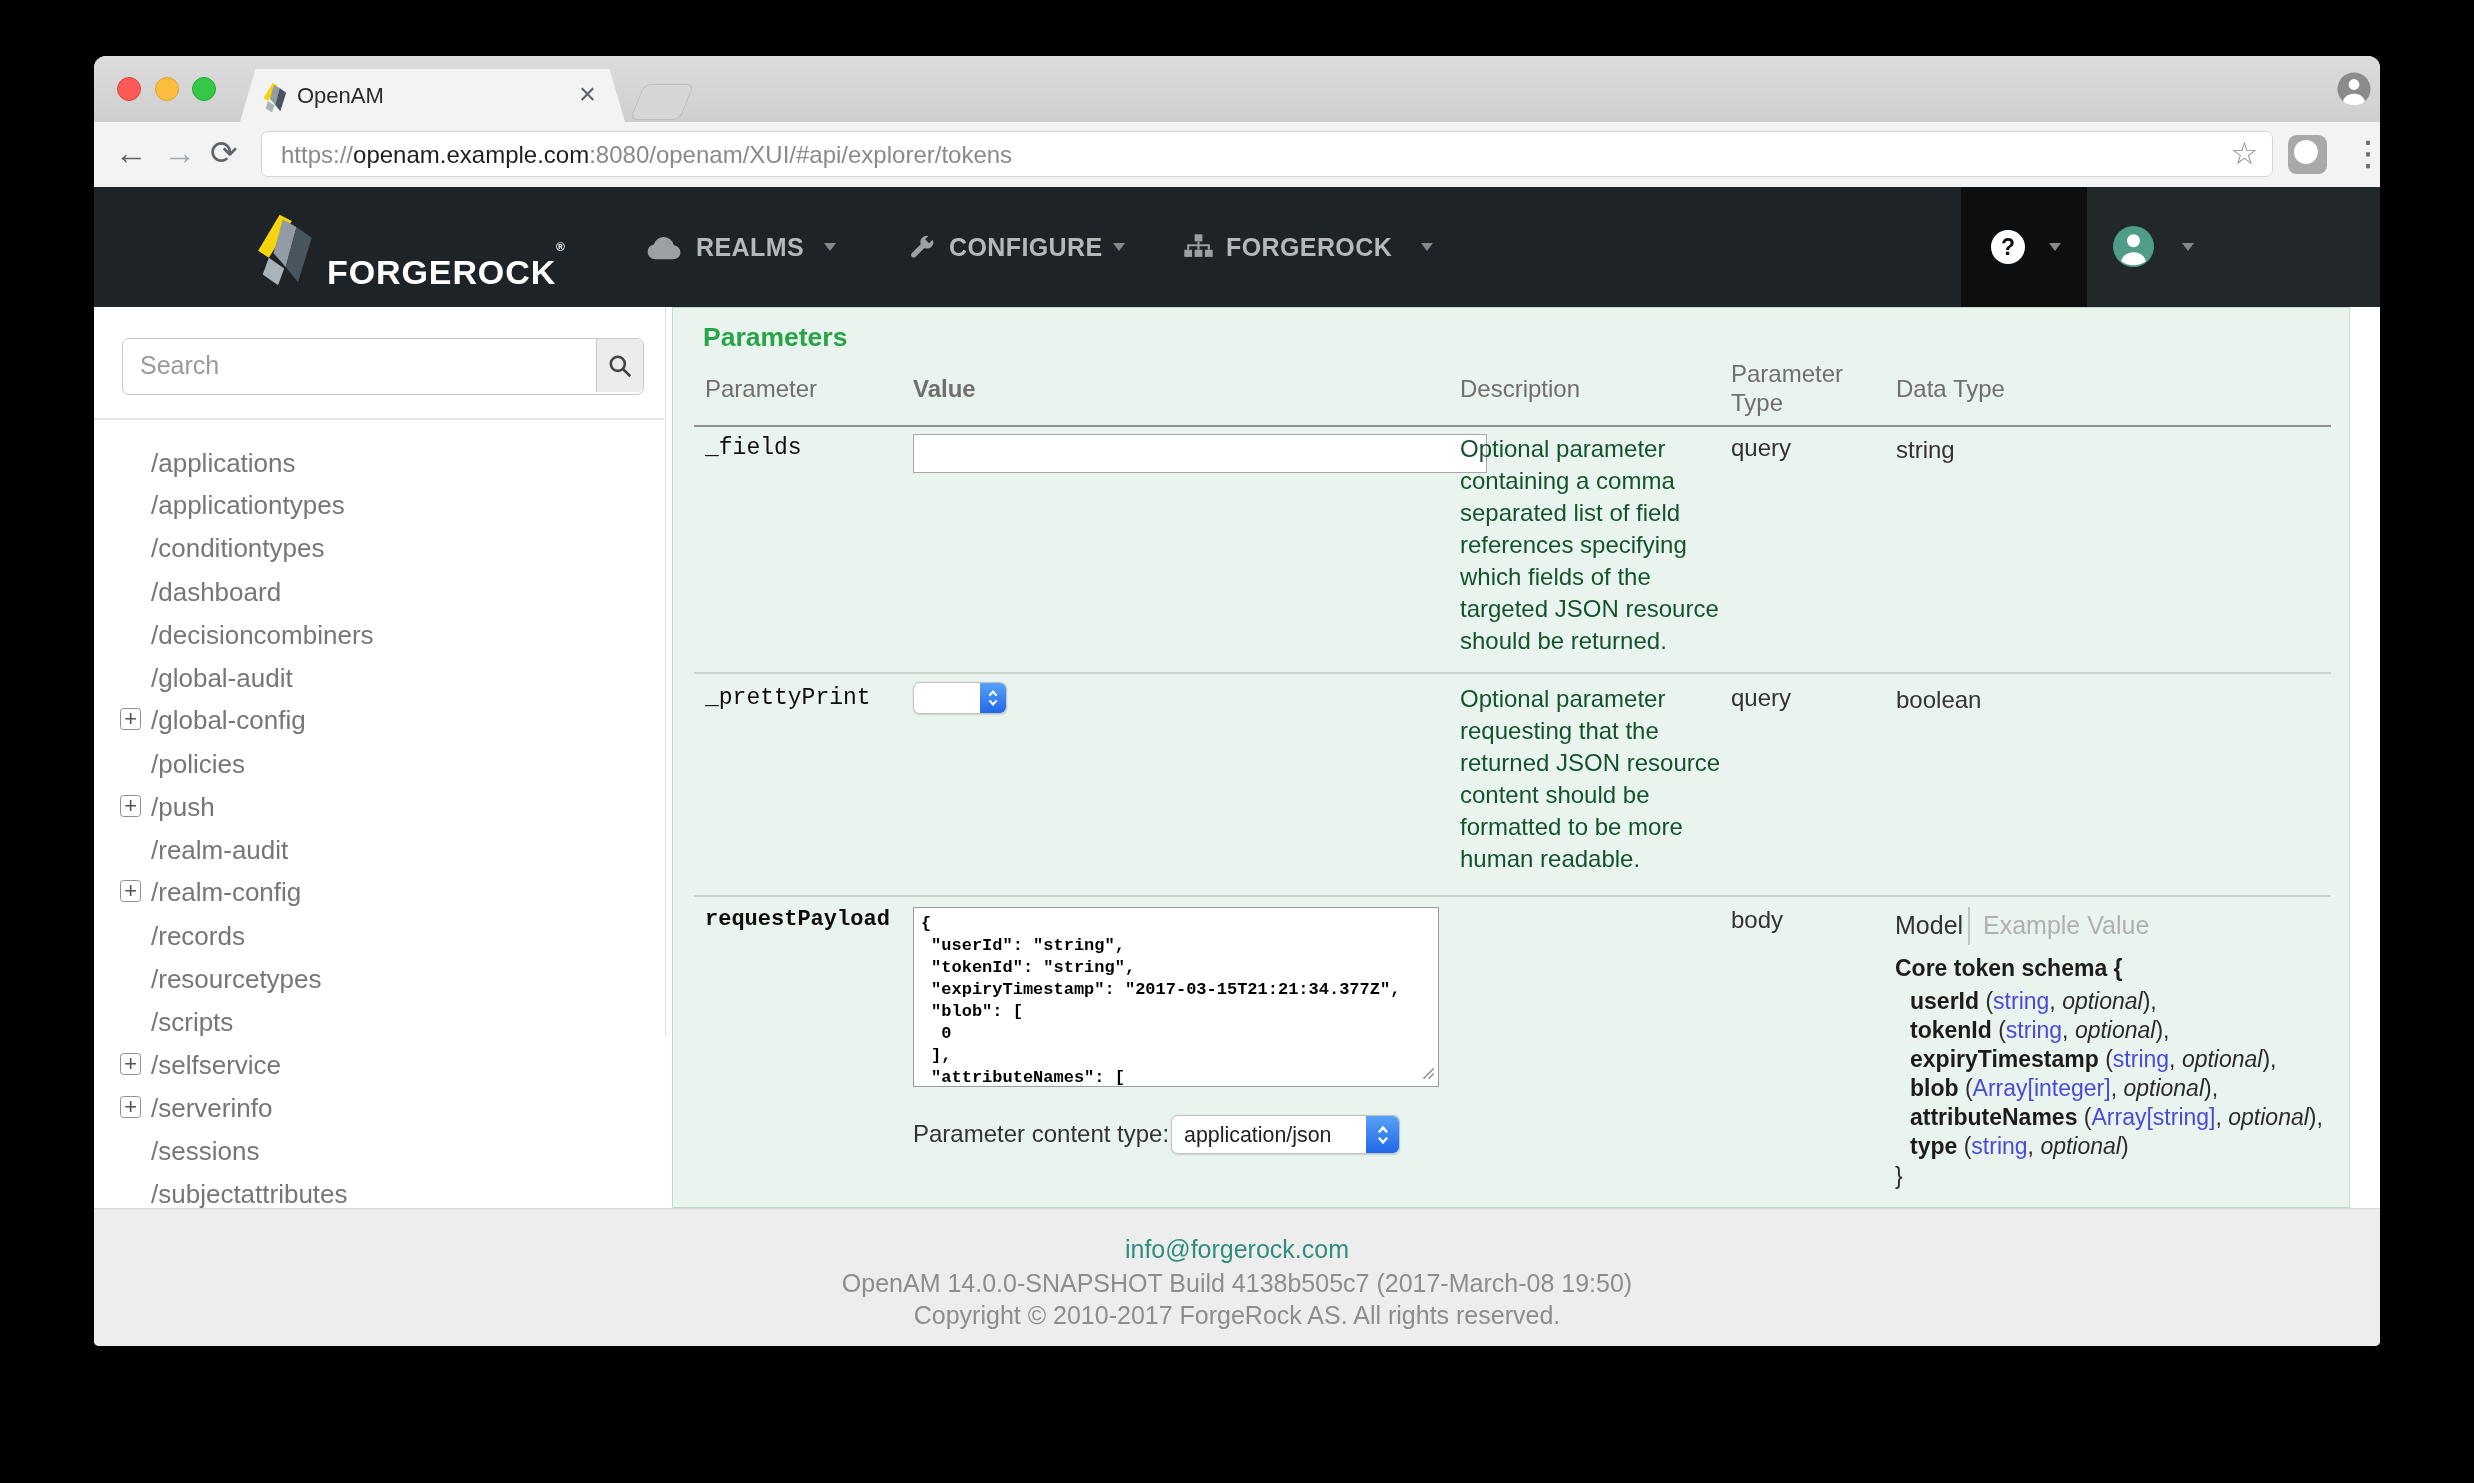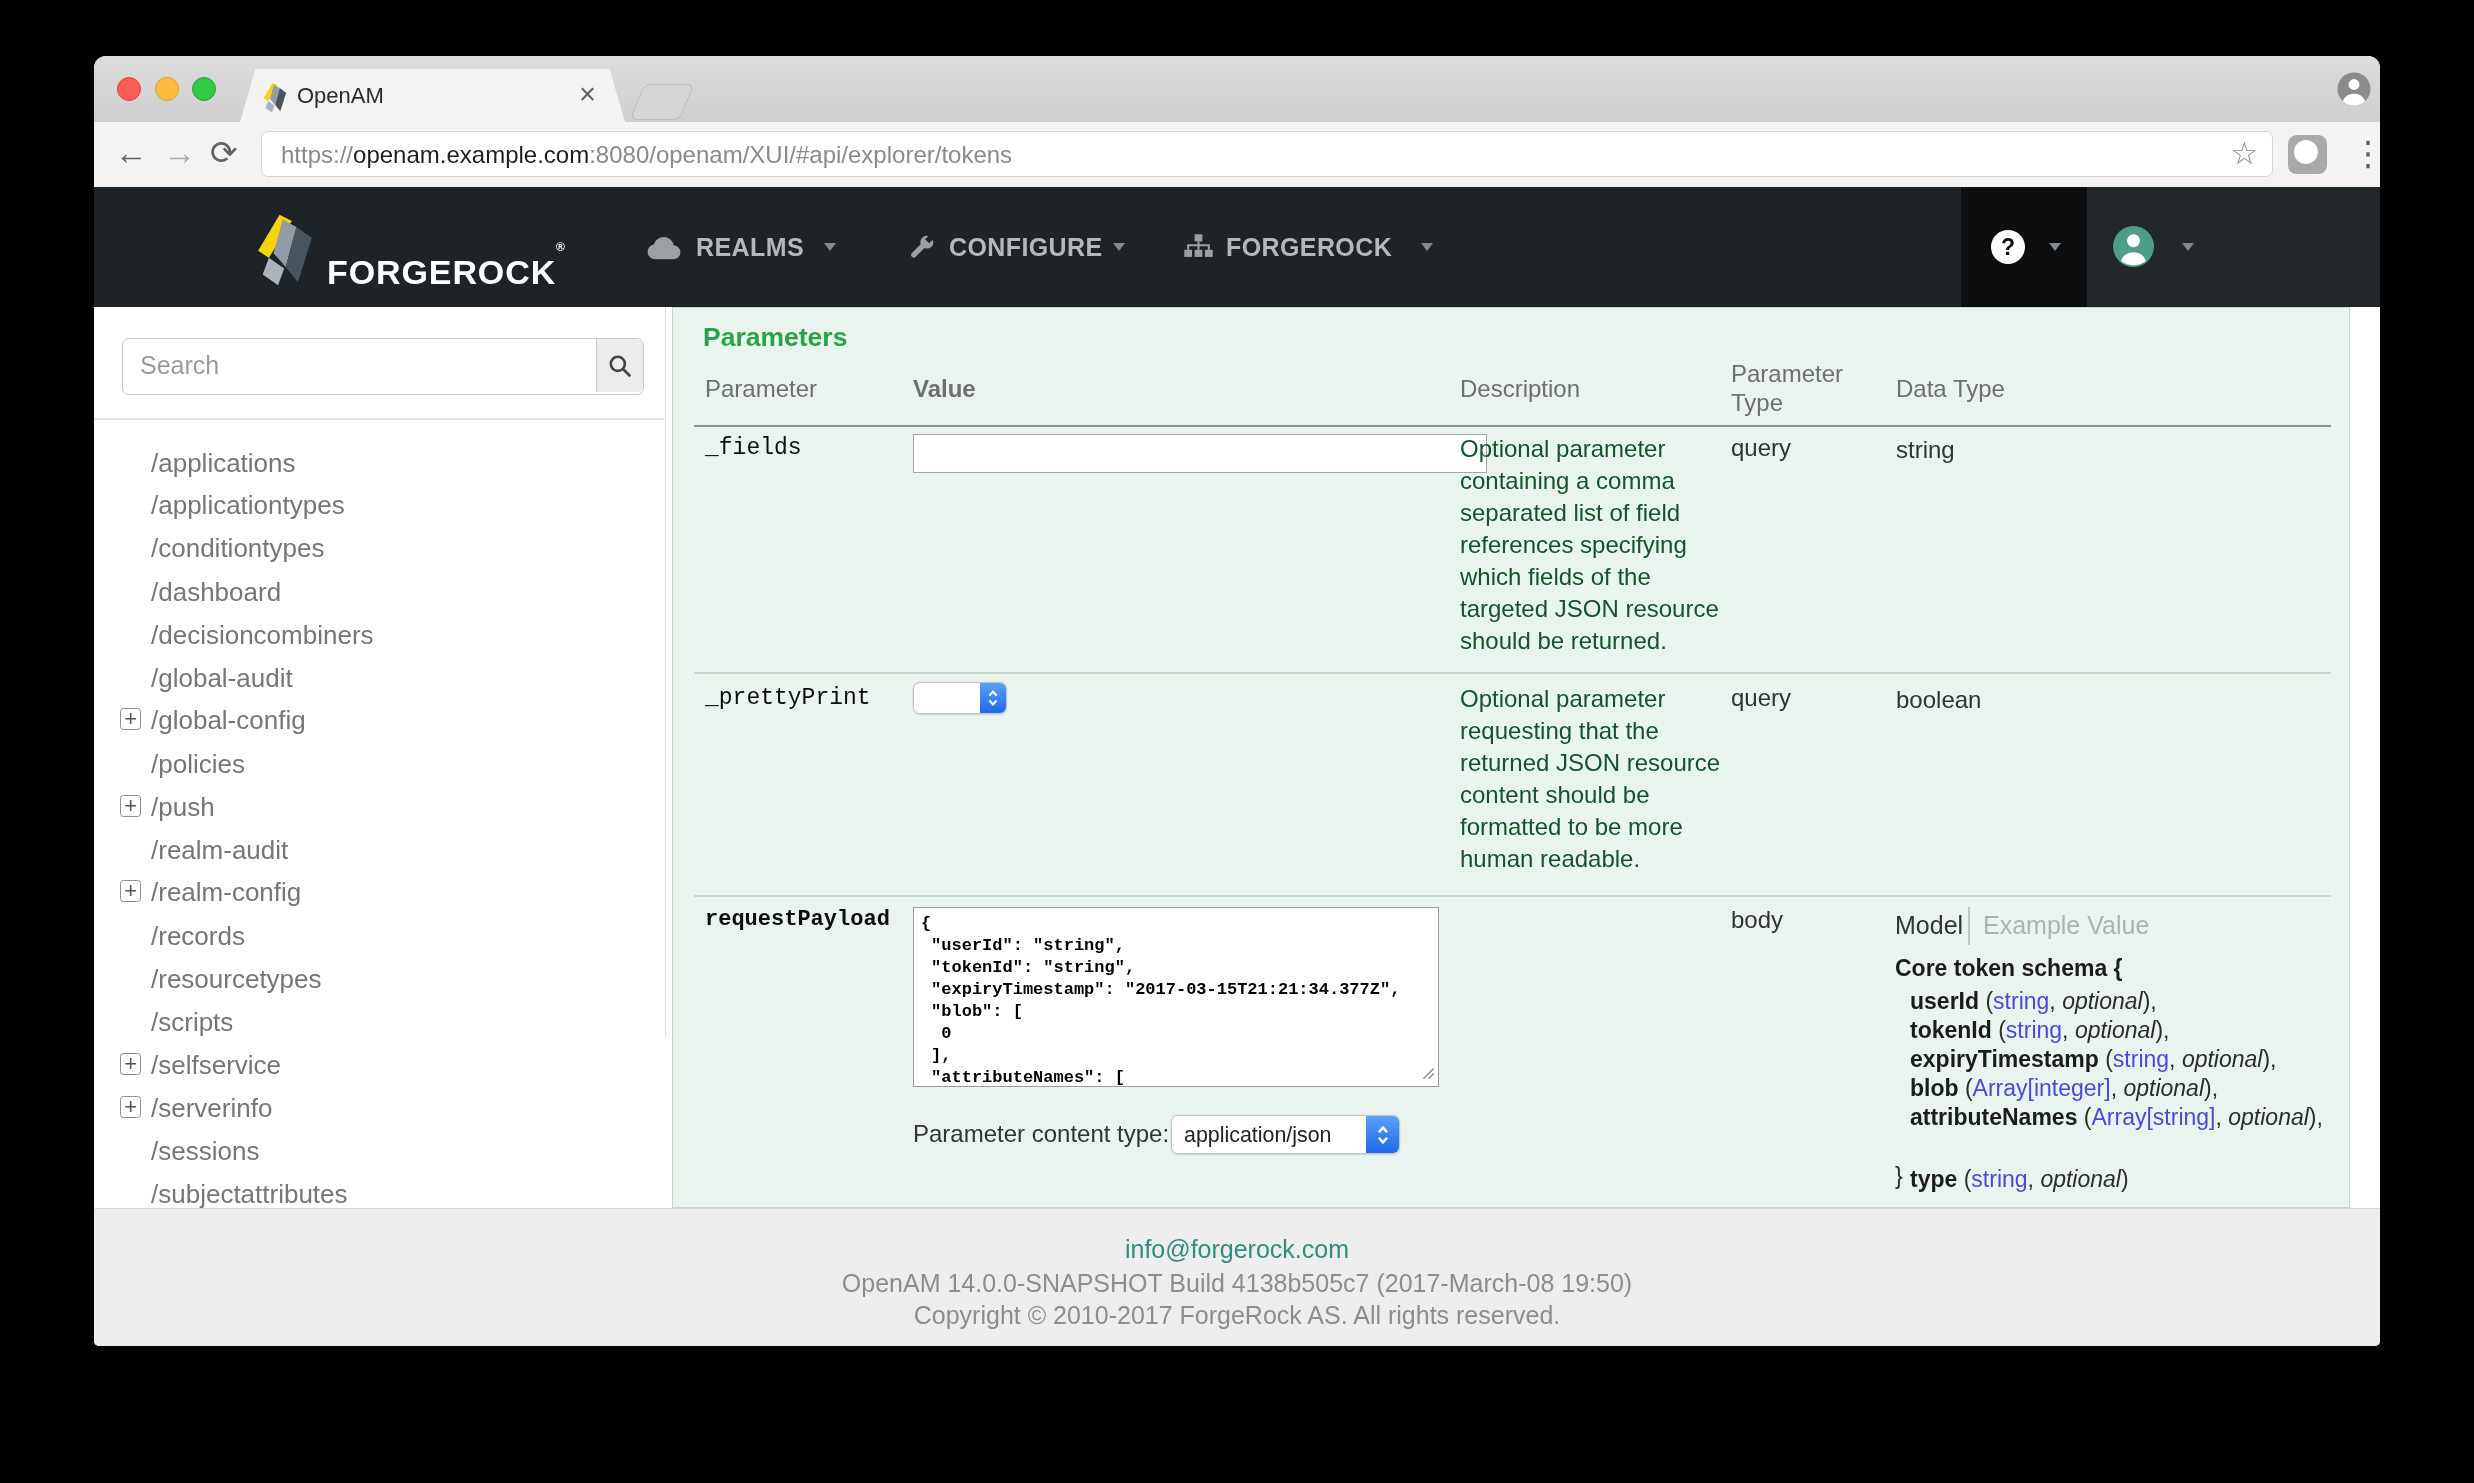--- a/index.html
+++ b/index.html
@@ -305,21 +305,21 @@
     <div class="tab-sep"></div>
     <div class="tab-example">Example Value</div>
 
     <div class="schema-line" style="left:1222px;top:647px;font-weight:bold;color:#1c1c1c;">Core token schema {</div>
 
     <div class="schema-line" style="left:1237px;top:680px;"><span class="schema-name">userId</span><span> (</span><span style="color:#4b4ad6;">string</span><span>, </span><span class="schema-opt">optional</span><span>),</span></div>
     <div class="schema-line" style="left:1237px;top:709px;"><span class="schema-name">tokenId</span><span> (</span><span style="color:#4b4ad6;">string</span><span>, </span><span class="schema-opt">optional</span><span>),</span></div>
     <div class="schema-line" style="left:1237px;top:738px;"><span class="schema-name">expiryTimestamp</span><span> (</span><span style="color:#4b4ad6;">string</span><span>, </span><span class="schema-opt">optional</span><span>),</span></div>
     <div class="schema-line" style="left:1237px;top:767px;"><span class="schema-name">blob</span><span> (</span><span style="color:#4b4ad6;">Array[integer]</span><span>, </span><span class="schema-opt">optional</span><span>),</span></div>
     <div class="schema-line" style="left:1237px;top:796px;"><span class="schema-name">attributeNames</span><span> (</span><span style="color:#4b4ad6;">Array[string]</span><span>, </span><span class="schema-opt">optional</span><span>),</span></div>
-    <div class="schema-line" style="left:1237px;top:825px;margin-top:33px;"><span class="schema-name">type</span><span> (</span><span style="color:#4b4ad6;">string</span><span>, </span><span class="schema-opt">optional</span><span>)</span></div>
+    <div class="schema-line" style="left:1237px;top:825px;"><span class="schema-name">type</span><span> (</span><span style="color:#4b4ad6;">string</span><span>, </span><span class="schema-opt">optional</span><span>)</span></div>
     <div class="schema-line" style="left:1222px;top:855px;">}</div>
   </div>
 
   <div class="footer">
     <div class="f-line f-email" style="top:26px;">info@forgerock.com</div>
     <div class="f-line f-gray" style="top:60px;">OpenAM 14.0.0-SNAPSHOT Build 4138b505c7 (2017-March-08 19:50)</div>
     <div class="f-line f-gray" style="top:92px;">Copyright © 2010-2017 ForgeRock AS. All rights reserved.</div>
   </div>
 
 </div>

